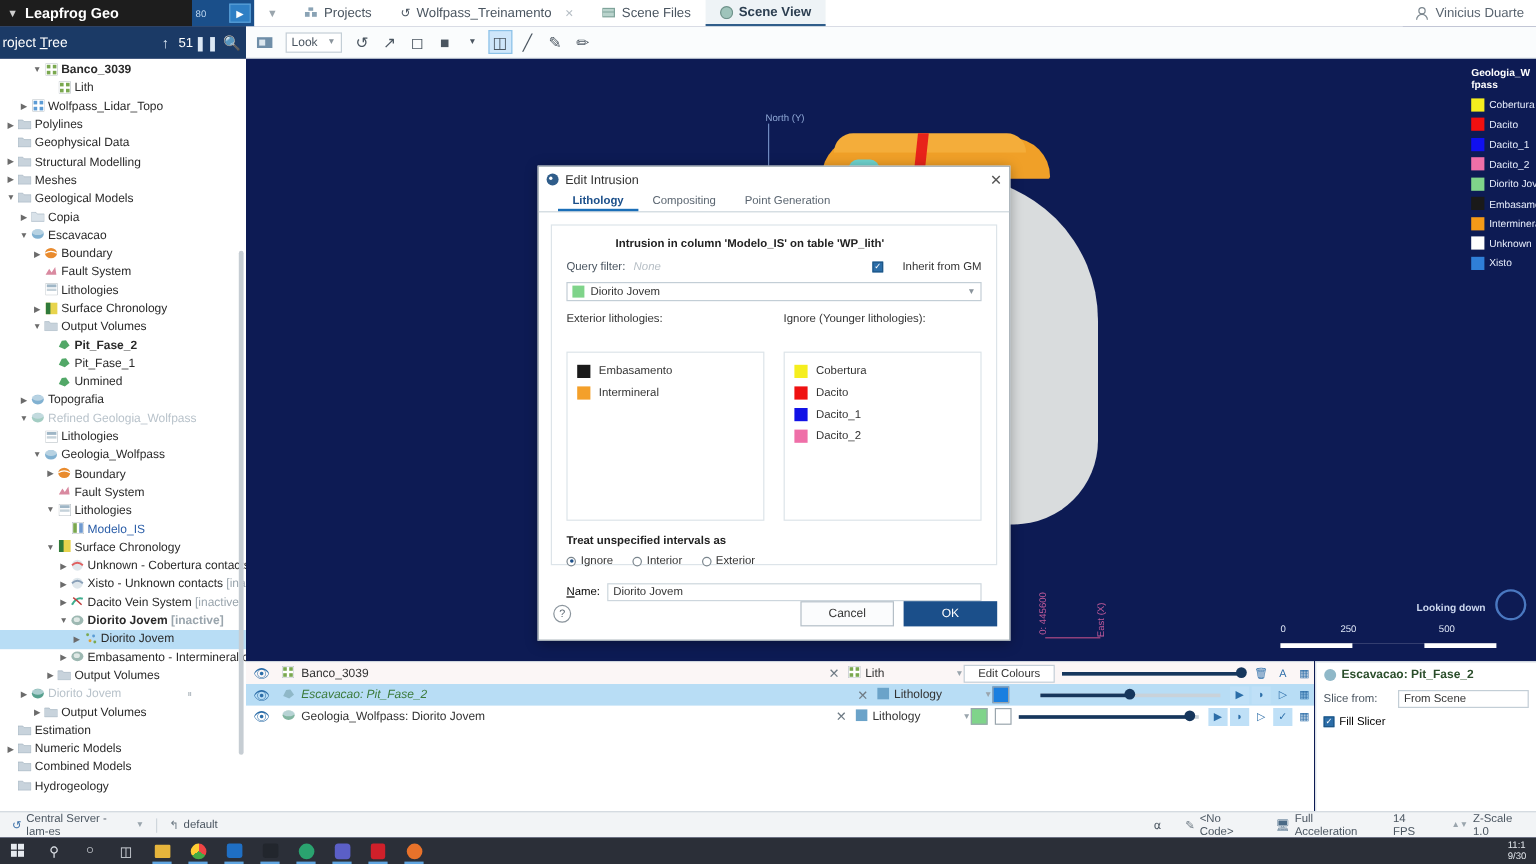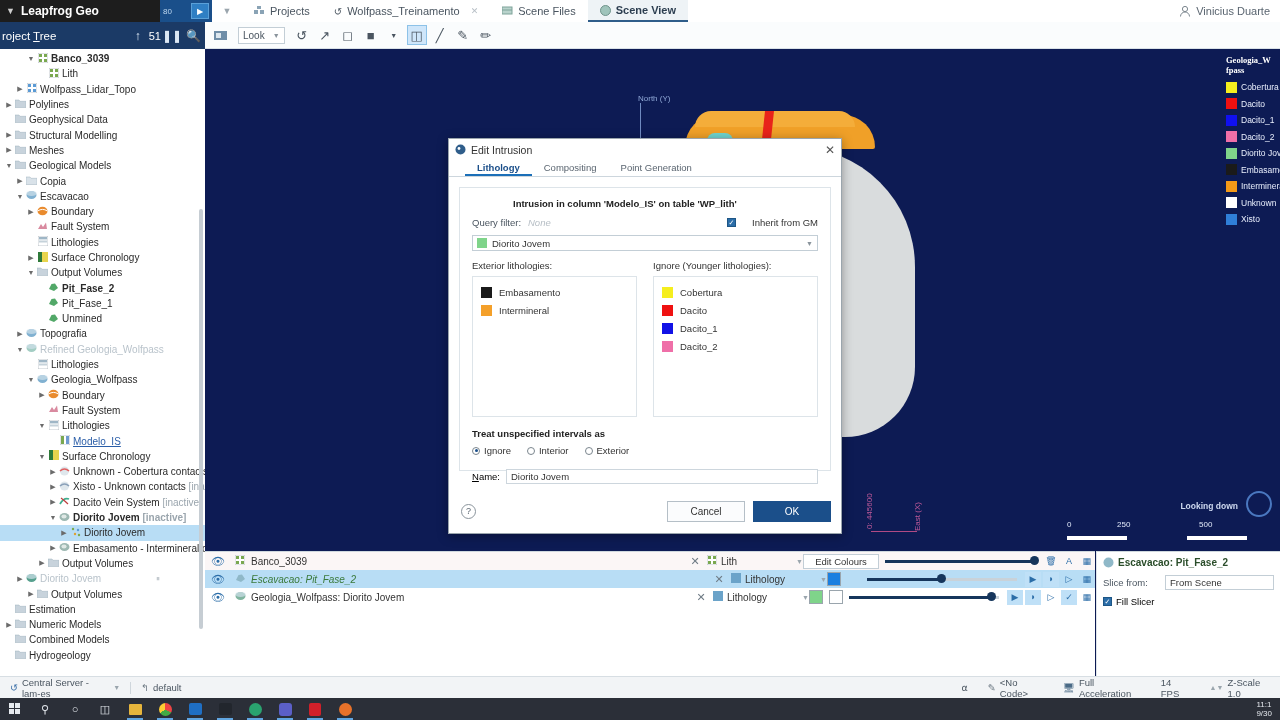--- a/index.html
+++ b/index.html
@@ -34,35 +34,35 @@
   #tree-count { font-size:11px; color:#ffffff; }
 
   
   #tree { position:absolute; left:0; top:49px; width:205px; height:627px; background:#ffffff; overflow:hidden; padding-top:2px; }
   .row { height:15.3px; display:flex; align-items:center; font-size:10px; color:#2a2a2a; white-space:nowrap; position:relative; }
   .row.sel { background:#b8ddf5; }
   .arrow { width:10px; text-align:center; color:#6b6b6b; font-size:7px; flex:0 0 10px; }
   .tico { width:13px; flex:0 0 13px; text-align:center; font-size:9px; line-height:1; }
   .tlabel { padding-left:2px; }
   .tlabel.b { font-weight:bold; }
-  .tlabel.link { color:#2b5ea8; text-decoration:underline; }
+  .tlabel.link { color:#2b5ea8; }
   .tlabel.dim { color:#b9c3cb; }
   .muted { color:#9aa5ad; }
   #tree-scroll { position:absolute; right:2px; top:160px; width:4px; height:420px; background:#c6cdd3; border-radius:2px; }
 
   
   #viewbar { position:absolute; left:205px; top:22px; width:1075px; height:27px; background:#fafcfd; border-bottom:1px solid #d9e1e7; display:flex; align-items:center; padding-left:6px; gap:3px; }
   .vb-ic { width:20px; height:20px; display:flex; align-items:center; justify-content:center; color:#4a5560; font-size:13px; }
   .vb-ic.on { background:#cfe6fa; border:1px solid #8dc2e8; }
   #look-sel { height:17px; min-width:40px; border:1px solid #c3ced6; background:#fff; font-size:10px; color:#4a5560; display:flex; align-items:center; padding:0 4px; gap:8px; margin:0 4px; }
 
   
   #viewport { position:absolute; left:205px; top:49px; width:1075px; height:502px; background:#0d1b54; overflow:hidden; }
   #legend { position:absolute; right:0; top:0; width:60px; padding:6px 0 0 6px; }
-  #legend-title { color:#ffffff; font-weight:bold; font-size:8.5px; line-height:10px; margin-bottom:4px;font-family:Liberation Serif, serif; }
+  #legend-title { color:#ffffff; font-weight:bold; font-size:8.5px; line-height:10px; margin-bottom:4px; }
   .leg-row { display:flex; align-items:center; gap:4px; height:16.5px; }
   .leg-sw { width:11px; height:11px; flex:0 0 11px; }
   .leg-lb { color:#e8eefc; font-size:8.5px; white-space:nowrap; }
   #north-axis { position:absolute; left:433px; top:45px; }
   .axis-lbl { color:#8fa8d6; font-size:8px; white-space:nowrap; }
   #looking-down { position:absolute; right:42px; top:452px; color:#cdd8ef; font-size:8.5px; font-weight:bold; }
   #compass { position:absolute; right:8px; top:442px; width:26px; height:26px; border-radius:50%; border:2px solid #4a78c0; }
   #scalebar { position:absolute; left:862px; top:473px; width:200px; }
   #scalebar-line { height:4px; background:#ffffff; width:180px; margin-top:2px; }
   #scalebar-line .dk { width:60px; height:4px; background:#0d1b54; margin-left:60px; }
@@ -126,21 +126,21 @@
   .d-line { display:flex; align-items:center; font-size:9.5px; color:#333; margin-bottom:7px; }
   .d-qlbl { width:56px; color:#4a5560; }
   .d-qval { color:#b6bec5; font-style:italic; }
   .d-inherit { margin-left:auto; display:flex; align-items:center; gap:16px; font-size:9.5px; color:#333; }
   .d-sub { font-size:9.5px; font-weight:bold; color:#222; margin:6px 0 4px; }
   #d-combo { height:16px; border:1px solid #c3ced6; background:#fff; display:flex; align-items:center; padding:0 4px; gap:5px; font-size:9.5px; color:#333; position:relative; }
   #d-combo .caret { margin-left:auto; color:#8a949c; font-size:7px; }
   .sw { width:10px; height:10px; flex:0 0 10px; }
   #d-cols { display:flex; gap:16px; margin-top:9px; }
   .d-col { flex:1; }
-  .d-collbl { font-size:9.5px; color:#333; margin-bottom:5px; }
+  .d-collbl { font-size:9.5px; color:#333; margin-bottom:22px; }
   .d-list { height:141px; border:1px solid #dde4e9; background:#fff; padding:6px 8px; }
   .d-item { display:flex; align-items:center; gap:7px; height:18px; font-size:9.5px; color:#333; }
   .d-item .sw { width:11px; height:11px; flex:0 0 11px; }
   .d-treat { font-size:9.5px; font-weight:bold; color:#222; margin-top:11px; }
   #d-radios { display:flex; gap:16px; margin-top:6px; font-size:9.5px; color:#333; }
   .rd { display:flex; align-items:center; gap:4px; }
   .rdot { width:8px; height:8px; border-radius:50%; border:1px solid #7b868e; background:#fff; position:relative; }
   .rdot.on::after { content:''; position:absolute; left:1.5px; top:1.5px; width:3px; height:3px; border-radius:50%; background:#1b4f8a; }
   #d-name-row { display:flex; align-items:center; gap:6px; margin-top:13px; font-size:9.5px; }
   #d-name-input { flex:1; height:15px; border:1px solid #cdd6dd; background:#fff; padding-left:4px; line-height:13px; font-size:9.5px; color:#333; }

